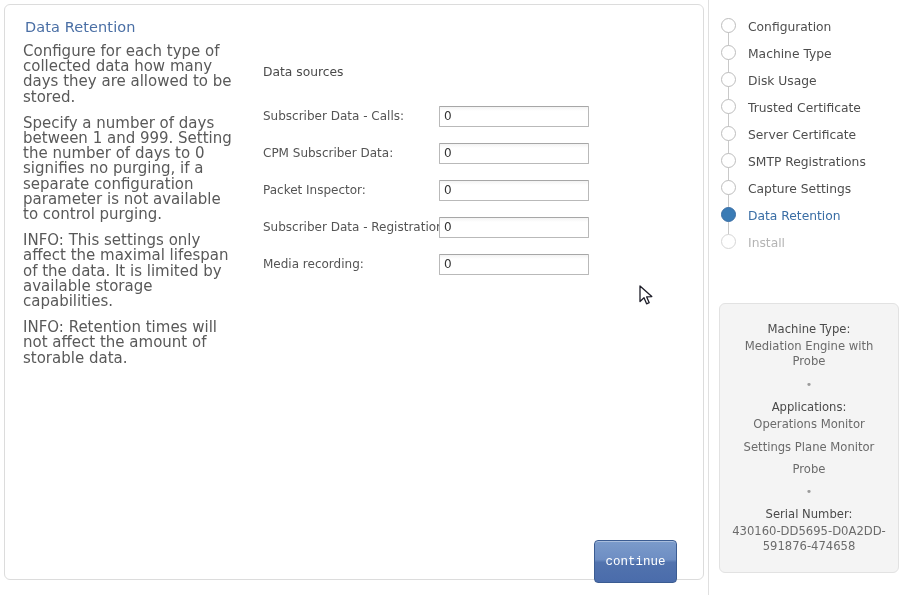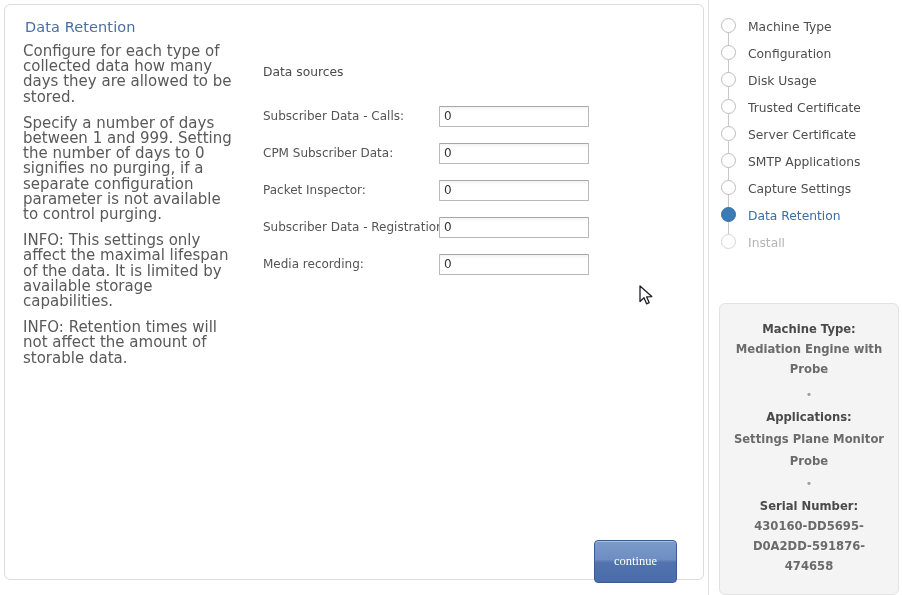--- a/index.html
+++ b/index.html
@@ -95,21 +95,21 @@
   #continue-button {
     position: absolute;
     left: 589px;
     top: 535px;
     width: 83px;
     height: 43px;
     border: 1px solid #3b5c92;
     border-radius: 4px;
     background: linear-gradient(to bottom, #7b9bcb 0%, #6e8ec3 45%, #5273ae 52%, #4a6cab 100%);
     color: #ffffff;
-    font-family: Liberation Serif, serif;
+    font-family: Liberation Mono, monospace;
     font-size: 12.5px;
     cursor: pointer;
     box-shadow: inset 0 1px 0 rgba(255,255,255,0.35);
     padding: 0;
   }
 
   
   #right-rail {
     position: absolute;
     left: 708px;
@@ -186,29 +186,29 @@
     text-align: center;
   }
   .summary-heading {
     font-size: 11.6px;
     color: #4a4a4a;
     margin-bottom: 3px;
   }
   .summary-value {
     font-size: 11.6px;
     color: #6b6b6b;
-    line-height: 20px;
+    line-height: 15px;
   }
   .summary-sep {
     color: #9a9a9a;
     font-size: 11px;
     margin: 12px 0 11px 0;
     line-height: 8px;
   }
-  .summary-group { margin: 0; font-weight: bold; }
+  .summary-group { margin: 0; }
   .summary-app { font-size: 11.6px; color: #6b6b6b; margin-top: 8px; }
 
   
   #mouse-cursor {
     position: absolute;
     left: 639px;
     top: 285px;
     width: 16px;
     height: 22px;
     pointer-events: none;
@@ -260,36 +260,36 @@
 </div>
 
 <div id="right-rail">
 
   <div id="steps-list">
     <div class="step-item">
       <span class="step-marker">
         <span class="step-connector"></span>
         <span class="step-circle"></span>
       </span>
+      <span class="step-label">Configuration</span>
+    </div>
+
+    <div class="step-item">
+      <span class="step-marker">
+        <span class="step-connector"></span>
+        <span class="step-circle"></span>
+      </span>
       <span class="step-label">Machine Type</span>
     </div>
 
     <div class="step-item">
       <span class="step-marker">
         <span class="step-connector"></span>
         <span class="step-circle"></span>
       </span>
-      <span class="step-label">Configuration</span>
-    </div>
-
-    <div class="step-item">
-      <span class="step-marker">
-        <span class="step-connector"></span>
-        <span class="step-circle"></span>
-      </span>
       <span class="step-label">Disk Usage</span>
     </div>
 
 
     <div class="step-item">
       <span class="step-marker">
         <span class="step-connector"></span>
         <span class="step-circle"></span>
       </span>
       <span class="step-label">Trusted Certificate</span>
@@ -301,21 +301,21 @@
         <span class="step-circle"></span>
       </span>
       <span class="step-label">Server Certificate</span>
     </div>
 
     <div class="step-item">
       <span class="step-marker">
         <span class="step-connector"></span>
         <span class="step-circle"></span>
       </span>
-      <span class="step-label">SMTP Applications</span>
+      <span class="step-label">SMTP Registrations</span>
     </div>
 
     <div class="step-item">
       <span class="step-marker">
         <span class="step-connector"></span>
         <span class="step-circle"></span>
       </span>
       <span class="step-label">Capture Settings</span>
     </div>
 
@@ -339,20 +339,21 @@
   <div id="summary-box">
     <div class="summary-group">
       <div class="summary-heading">Machine Type:</div>
       <div class="summary-value">Mediation Engine with Probe</div>
     </div>
 
     <div class="summary-sep">•</div>
 
     <div class="summary-group">
       <div class="summary-heading">Applications:</div>
+      <div class="summary-value">Operations Monitor</div>
       <div class="summary-app">Settings Plane Monitor</div>
       <div class="summary-app">Probe</div>
     </div>
 
     <div class="summary-sep">•</div>
 
     <div class="summary-group">
       <div class="summary-heading">Serial Number:</div>
       <div class="summary-value">430160-DD5695-D0A2DD-591876-474658</div>
     </div>

